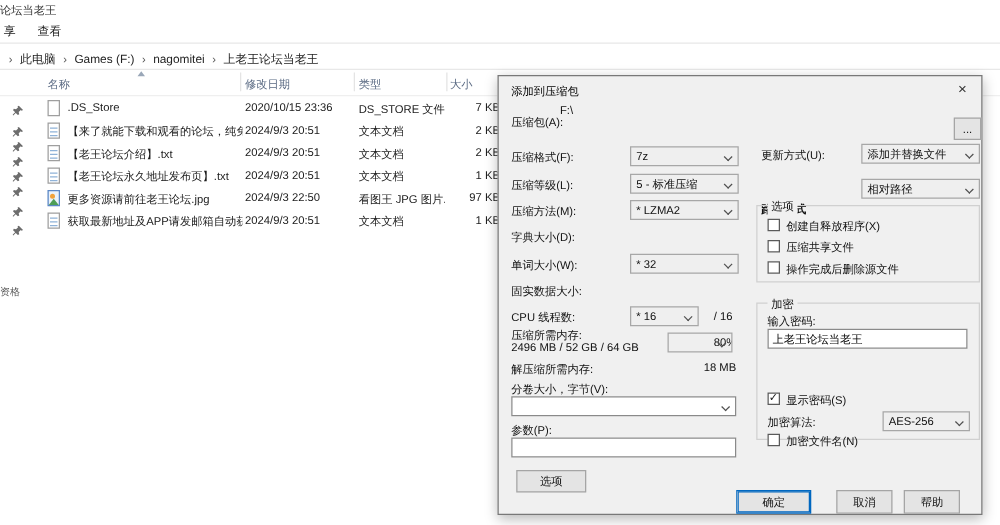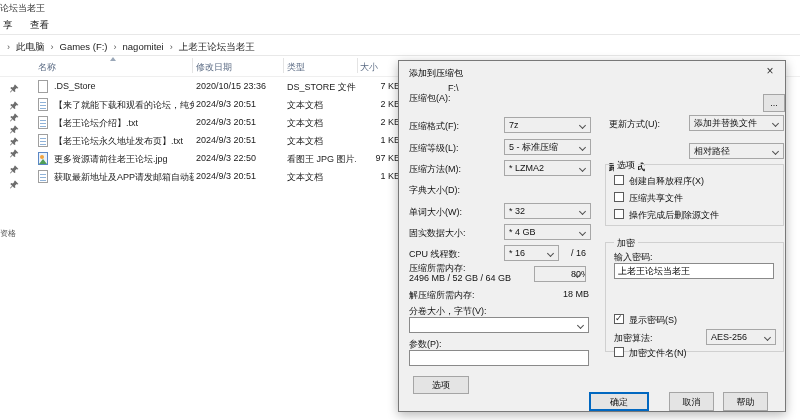--- a/index.html
+++ b/index.html
@@ -158,21 +158,20 @@
 
     <div class="abs lbl" style="left:10px;top:102px;">压缩方法(M):</div>
     <div class="abs combo" style="left:105px;top:99px;width:87px;"><span>* LZMA2</span><span class="cv"></span></div>
 
     <div class="abs lbl" style="left:10px;top:123px;">字典大小(D):</div>
 
     <div class="abs lbl" style="left:10px;top:145px;">单词大小(W):</div>
     <div class="abs combo" style="left:105px;top:142px;width:87px;"><span>* 32</span><span class="cv"></span></div>
 
     <div class="abs lbl" style="left:10px;top:166px;">固实数据大小:</div>
-    <div class="abs combo" style="left:105px;top:163px;width:87px;"><span>* 4 GB</span><span class="cv"></span></div>
 
     <div class="abs lbl" style="left:10px;top:187px;">CPU 线程数:</div>
     <div class="abs combo" style="left:105px;top:184px;width:55px;"><span>* 16</span><span class="cv"></span></div>
     <div class="abs lbl" style="left:172px;top:187px;">/ 16</div>
 
     <div class="abs lbl" style="left:10px;top:201px;">压缩所需内存:</div>
     <div class="abs lbl" style="left:10px;top:212px;">2496 MB / 52 GB / 64 GB</div>
     <div class="abs combo" style="left:135px;top:205px;width:52px;padding-left:36px;"><span>80%</span><span class="cv"></span></div>
     <div class="abs lbl" style="left:10px;top:228px;">解压缩所需内存:</div>
     <div class="abs lbl" style="left:130px;top:228px;width:60px;text-align:right;">18 MB</div>

